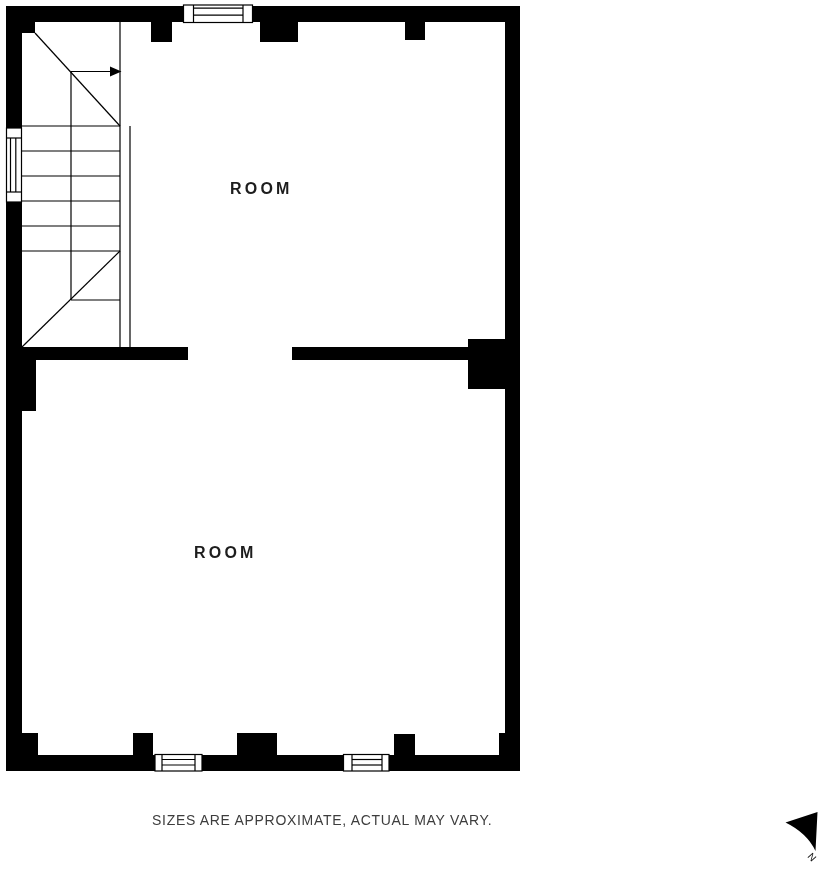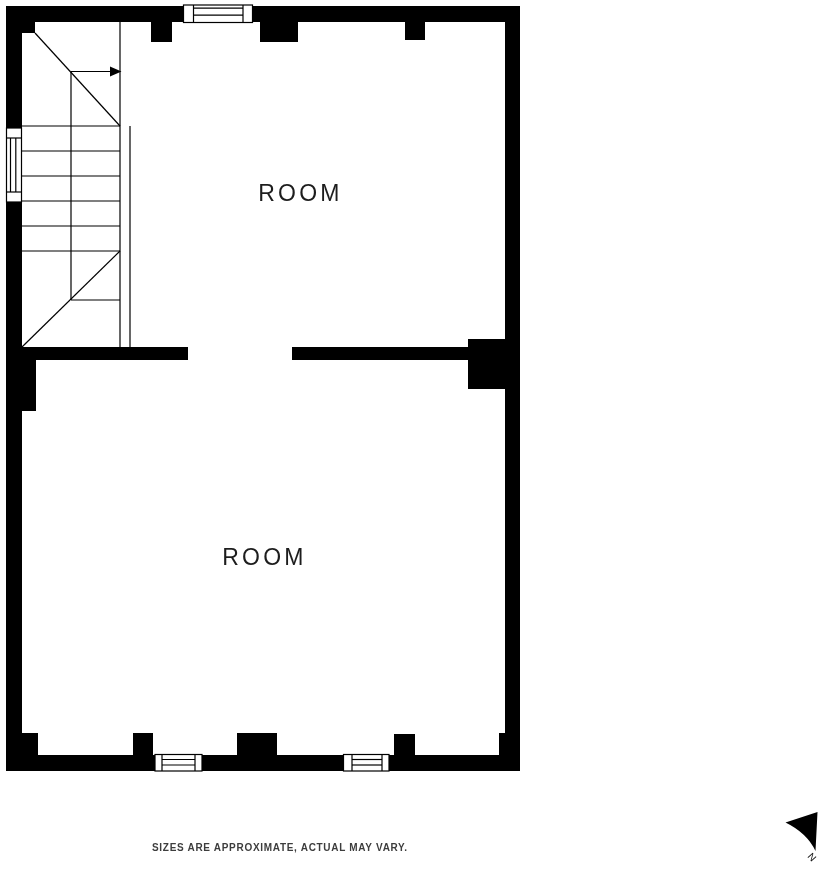--- a/index.html
+++ b/index.html
@@ -6,37 +6,36 @@
   .canvas{
     position:relative;
     width:829px;height:872px;
     background:#ffffff;
     font-family:"Liberation Sans", sans-serif;
     overflow:hidden;
   }
   .plan-svg{position:absolute;left:0;top:0;}
   .room-label{
     position:absolute;
-    text-align:center;
-    font-size:23px;
-    font-weight:400;
+    text-align:left;
+    font-size:16px;
+    font-weight:700;
     letter-spacing:3.2px;
     color:#1d1d1d;
     white-space:nowrap;
   }
   .room-label.upper{left:230px;top:180px;width:141px;}
   .room-label.lower{left:194px;top:544px;width:141px;}
   .disclaimer{
     position:absolute;
-    left:152px;top:842px;
-    font-size:10px;
+    left:152px;top:812px;
+    font-size:14px;
     letter-spacing:0.7px;
     color:#3d3d3d;
     white-space:nowrap;
-    font-weight:bold;
   }
   .north-n{
     position:absolute;
     left:803px;top:851px;
     width:16px;height:14px;
     font-size:10px;
     color:#111;
     transform:rotate(48deg);
     text-align:center;
   }

